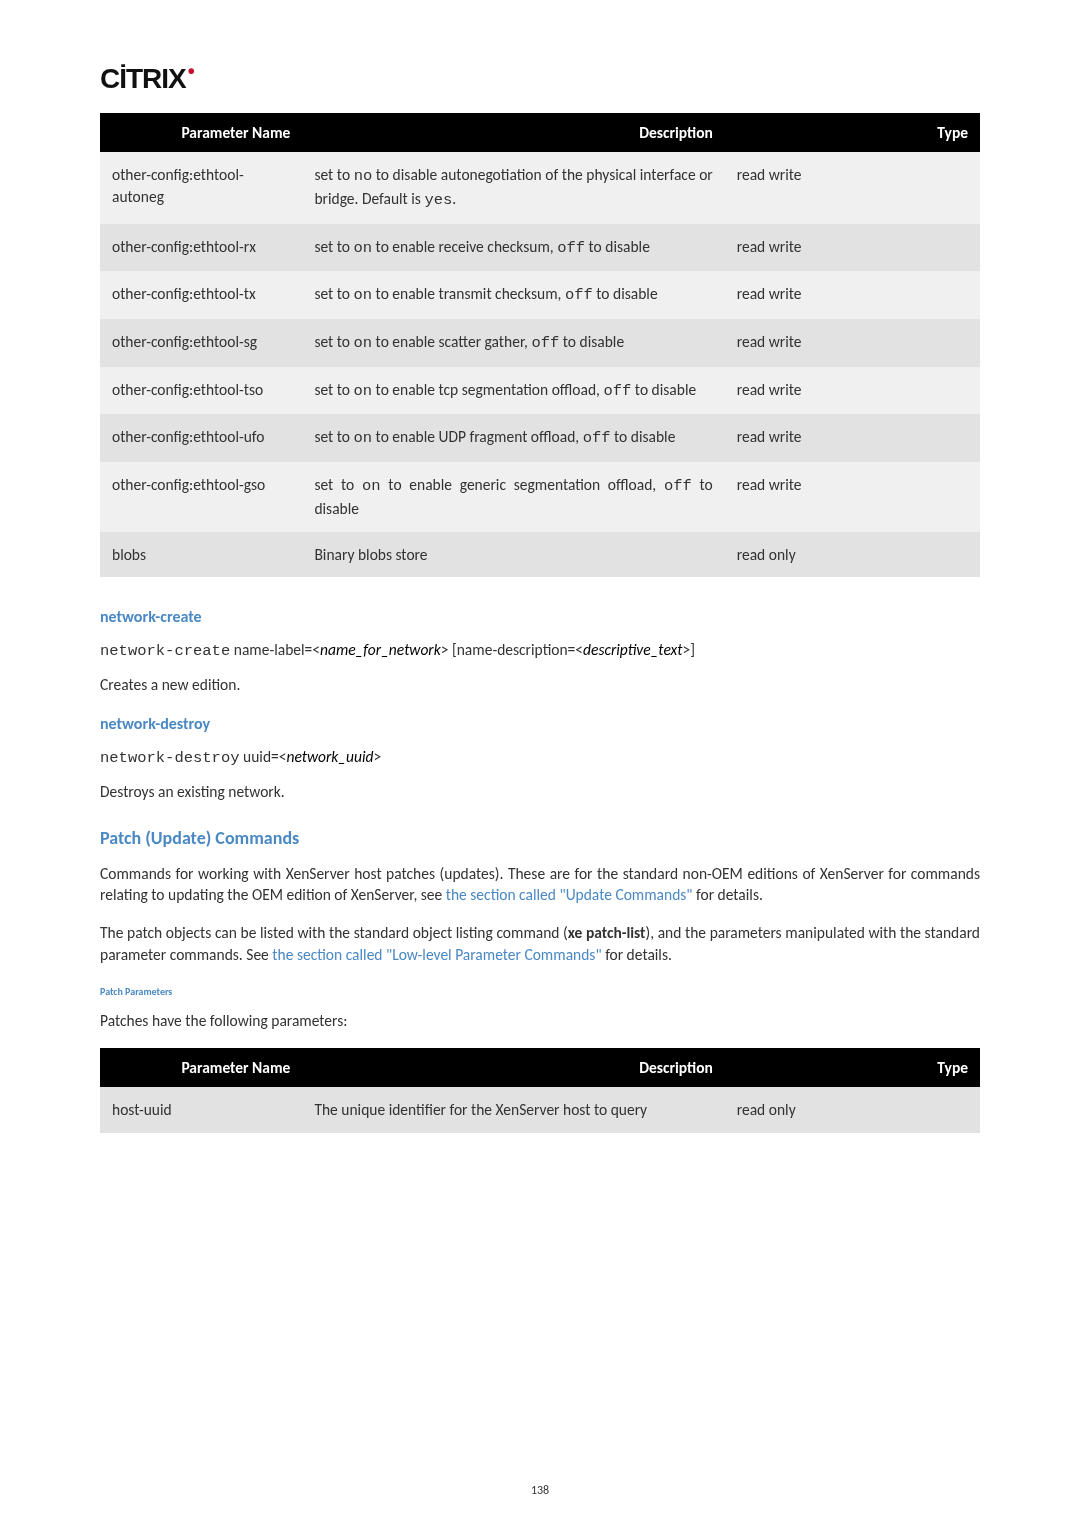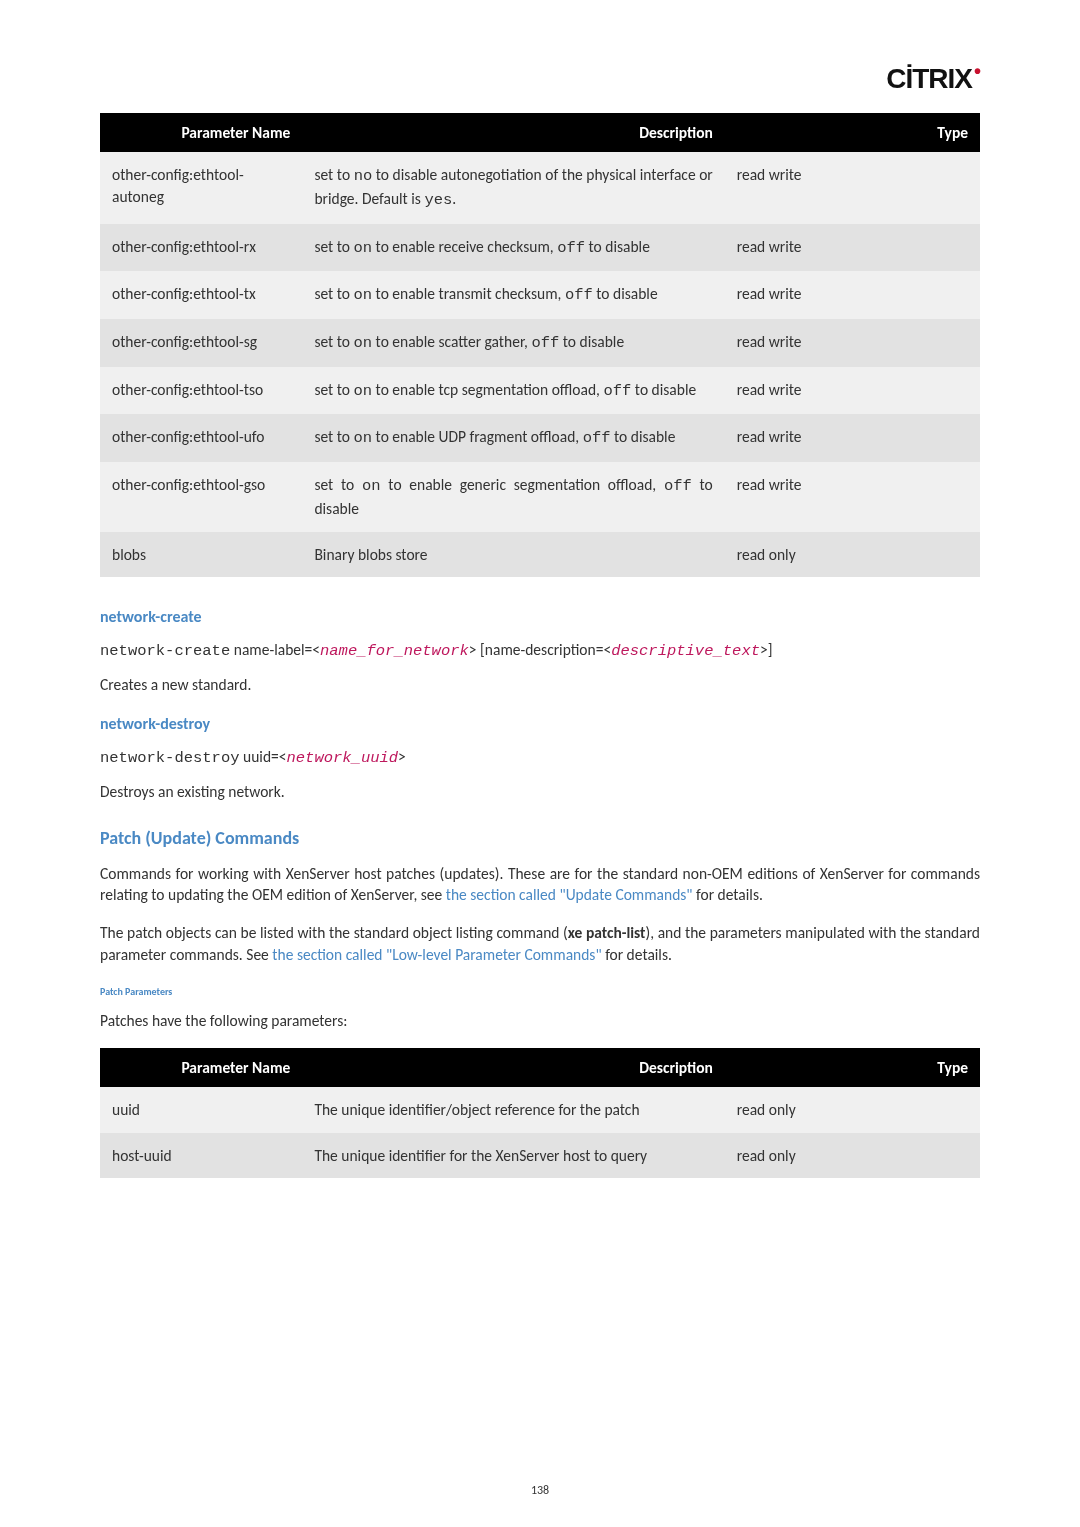--- a/index.html
+++ b/index.html
@@ -17,21 +17,20 @@
       box-sizing: border-box;
       position: relative;
     }
     .logo {
       font-family: Arial, sans-serif;
       font-weight: 900;
       font-size: 28px;
       letter-spacing: -1px;
       color: #111;
       margin-bottom: 18px;
-      text-align: right;
     }
     .logo .dot {
       color: #c8102e;
       font-size: 20px;
       vertical-align: super;
       padding-left: 2px;
     }
     table {
       width: 100%;
       border-collapse: collapse;
@@ -82,21 +81,21 @@
       font-size: 15.5px;
       line-height: 1.4;
       margin: 10px 0 16px 0;
       text-align: justify;
     }
     .code-line {
       font-size: 15.5px;
       margin: 10px 0 14px 0;
     }
     .code-line .mono { font-family: 'Courier New', monospace; }
-    .italic { font-style: italic; color: #be185d; font-family: Liberation Mono, monospace; }
+    .italic { font-style: italic; color: #000000; }
     .link { color: #4a89c4; }
     .pagenum {
       position: absolute;
       bottom: 30px;
       left: 0; right: 0;
       text-align: center;
       font-size: 12px;
       color: #333;
     }
   </style>
@@ -158,21 +157,21 @@
           <td><span>Binary blobs store</span></td>
           <td>read only</td>
         </tr>
       </tbody>
   </table>
 
   <div class="h4">network-create</div>
   <div class="code-line">
     <span class="mono">network-create</span><span> name-label=</span><span>&lt;</span><span class="italic">name_for_network</span><span>&gt;</span><span> [name-description=</span><span>&lt;</span><span class="italic">descriptive_text</span><span>&gt;</span><span>]</span>
   </div>
-  <p>Creates a new standard.</p>
+  <p>Creates a new edition.</p>
 
   <div class="h4">network-destroy</div>
   <div class="code-line">
     <span class="mono">network-destroy</span><span> uuid=</span><span>&lt;</span><span class="italic">network_uuid</span><span>&gt;</span>
   </div>
   <p>Destroys an existing network.</p>
 
   <div class="h3">Patch (Update) Commands</div>
   <p>
     <span>Commands for working with XenServer host patches (updates). These are for the standard non-OEM editions of XenServer for commands relating to updating the OEM edition of XenServer, see </span><span class="link">the section called "Update Commands"</span><span> for details.</span>
@@ -186,25 +185,20 @@
 
   <table>
     <thead>
       <tr>
         <th class="col-name">Parameter Name</th>
         <th class="col-desc">Description</th>
         <th class="col-type">Type</th>
       </tr>
     </thead>
     <tbody id="t2body">
-        <tr class="odd">
-          <td>uuid</td>
-          <td>The unique identifier/object reference for the patch</td>
-          <td>read only</td>
-        </tr>
         <tr class="even">
           <td>host-uuid</td>
           <td>The unique identifier for the XenServer host to query</td>
           <td>read only</td>
         </tr>
       </tbody>
   </table>
 
   <div class="pagenum">138</div>
 </div>

